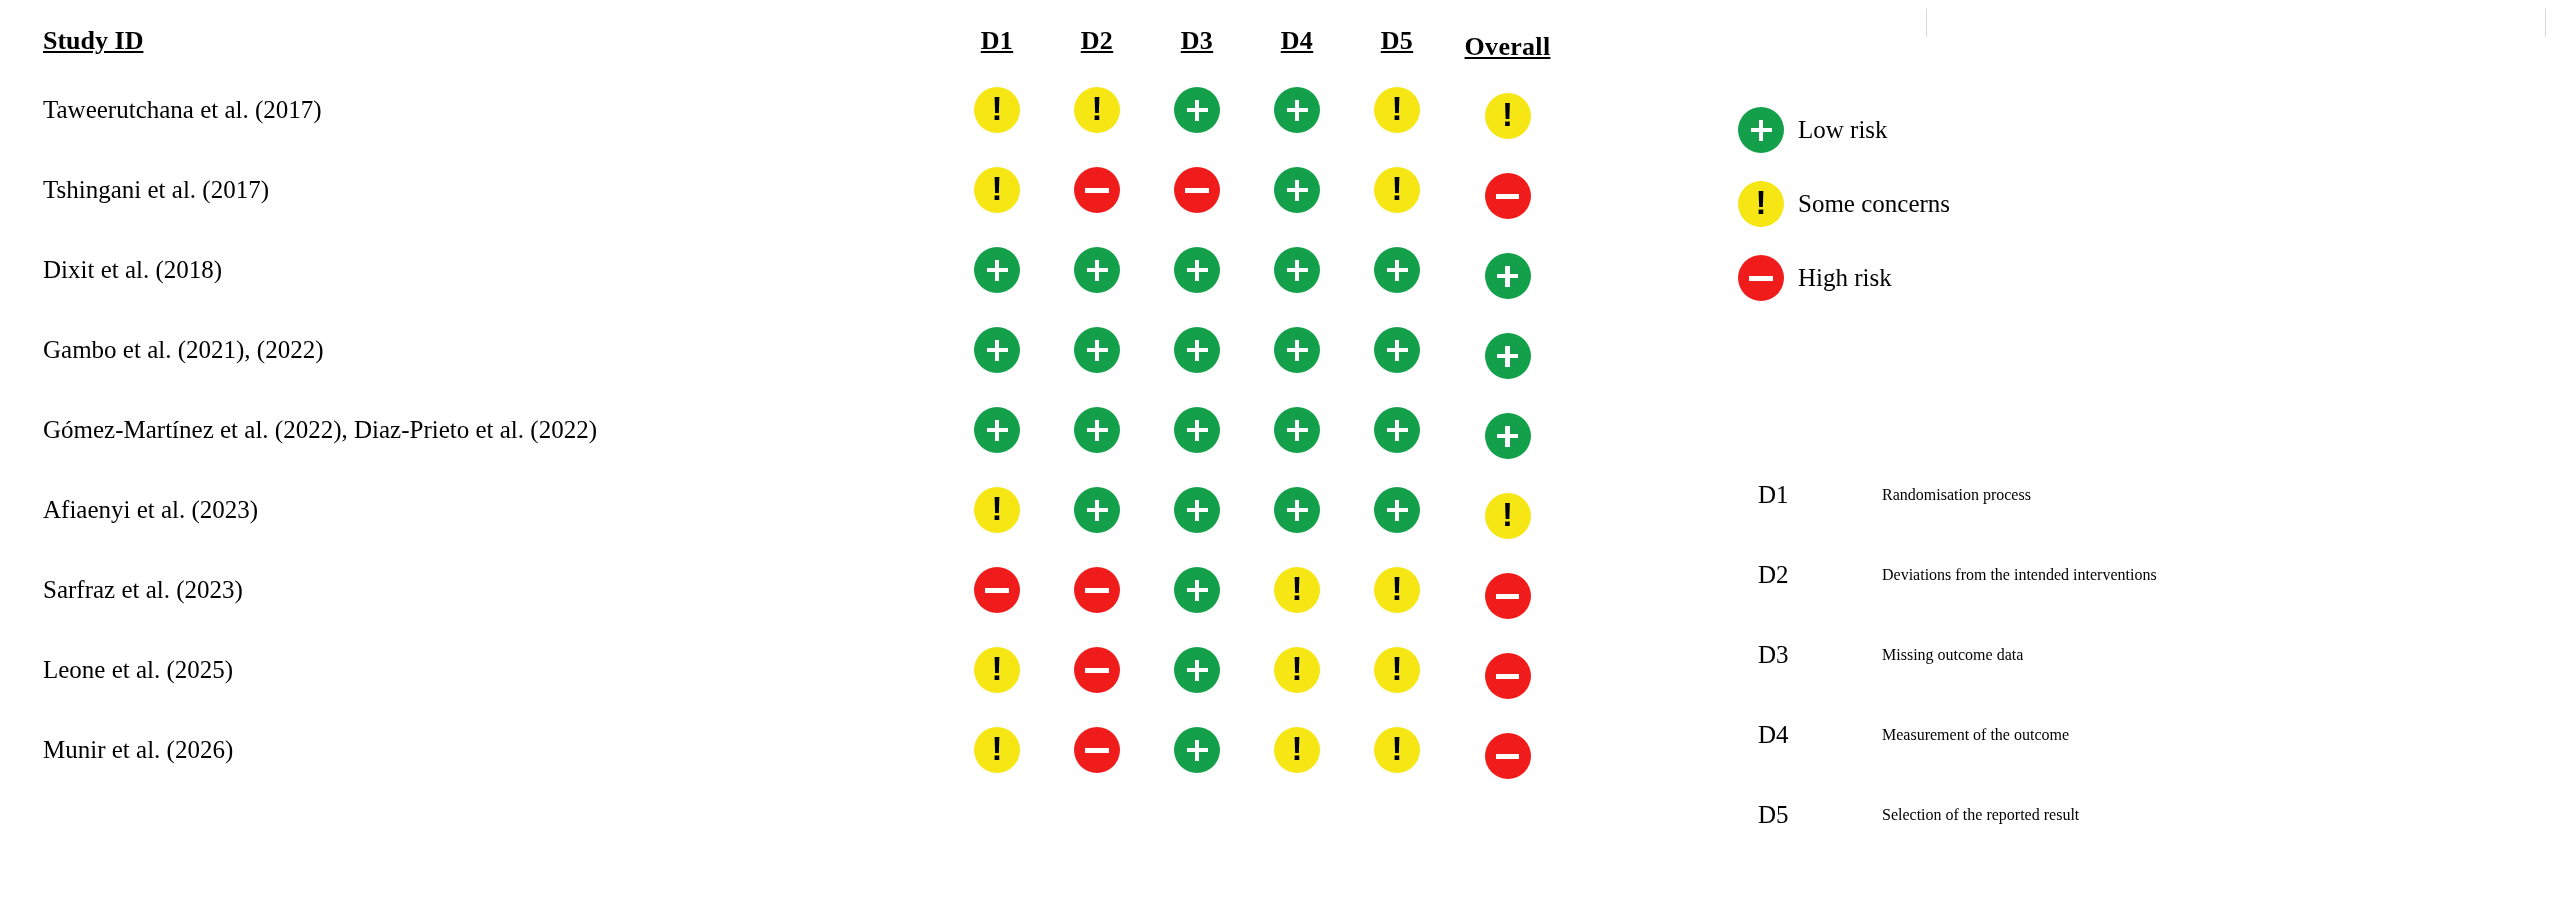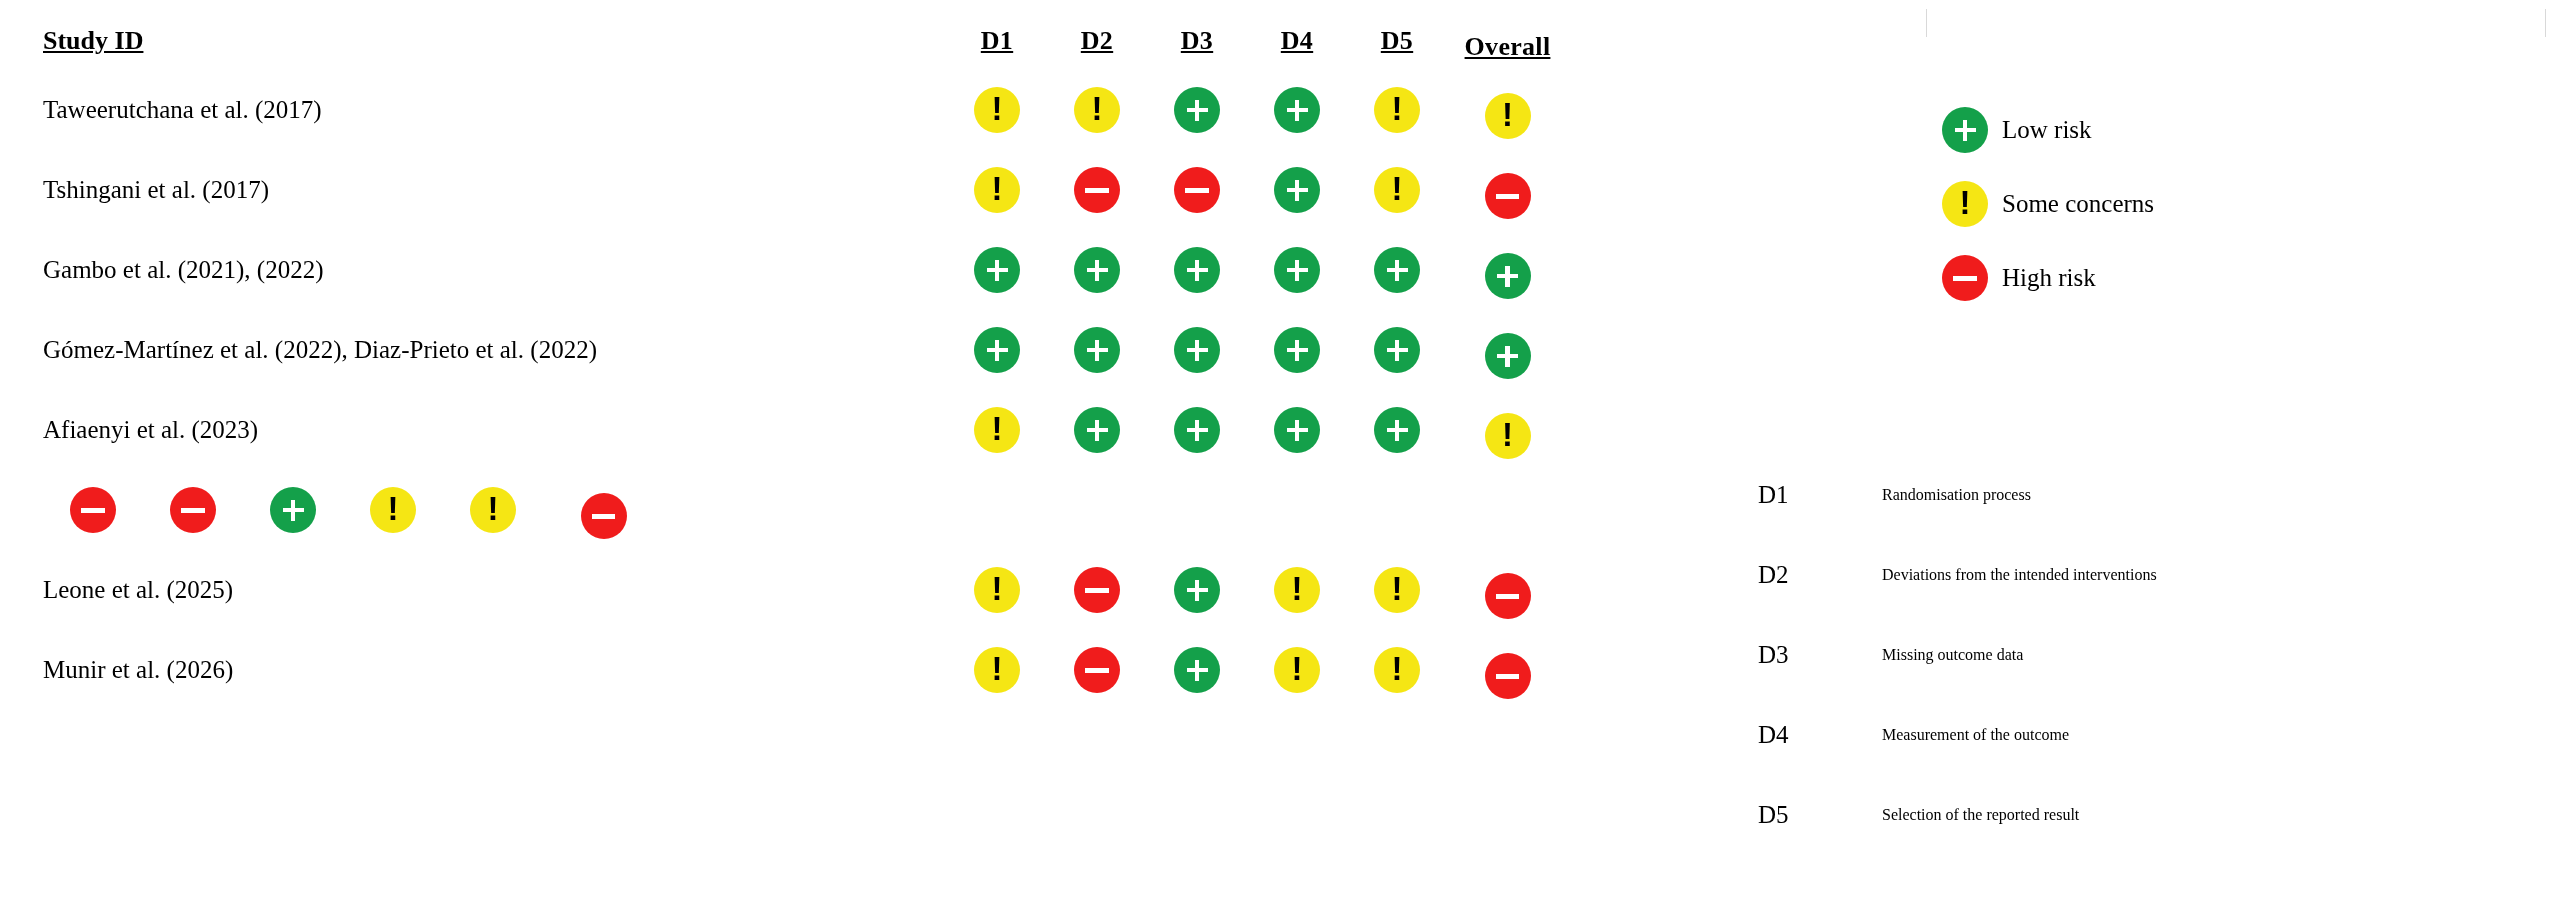--- a/index.html
+++ b/index.html
@@ -119,21 +119,21 @@
     content: "";
     position: absolute;
     width: 23.5px;
     height: 5px;
     background: #ffffff;
   }
 
   
   .legend {
     position: absolute;
-    left: 1928px;
+    left: 1724px;
     top: 93px;
   }
   .legend-row {
     display: flex;
     align-items: center;
     height: 74px;
   }
   .legend-marker {
     width: 74px;
     flex: 0 0 74px;
@@ -257,20 +257,41 @@
           <div class="dom-cell">
             <div class="judgement j-some">
               <span class="glyph">!</span>
             </div>
           </div>
           <div class="dom-cell overall">
             <div class="judgement j-high"></div>
           </div>
         </div>
         <div class="rob-row">
+          <div class="study-cell">Dixit et al. (2018)</div>
+          <div class="dom-cell">
+            <div class="judgement j-low"></div>
+          </div>
+          <div class="dom-cell">
+            <div class="judgement j-low"></div>
+          </div>
+          <div class="dom-cell">
+            <div class="judgement j-low"></div>
+          </div>
+          <div class="dom-cell">
+            <div class="judgement j-low"></div>
+          </div>
+          <div class="dom-cell">
+            <div class="judgement j-low"></div>
+          </div>
+          <div class="dom-cell overall">
+            <div class="judgement j-low"></div>
+          </div>
+        </div>
+        <div class="rob-row">
           <div class="study-cell">Gambo et al. (2021), (2022)</div>
           <div class="dom-cell">
             <div class="judgement j-low"></div>
           </div>
           <div class="dom-cell">
             <div class="judgement j-low"></div>
           </div>
           <div class="dom-cell">
             <div class="judgement j-low"></div>
           </div>
@@ -324,20 +345,21 @@
           <div class="dom-cell">
             <div class="judgement j-low"></div>
           </div>
           <div class="dom-cell overall">
             <div class="judgement j-some">
               <span class="glyph">!</span>
             </div>
           </div>
         </div>
         <div class="rob-row">
+          <div class="study-cell">Sarfraz et al. (2023)</div>
           <div class="dom-cell">
             <div class="judgement j-high"></div>
           </div>
           <div class="dom-cell">
             <div class="judgement j-high"></div>
           </div>
           <div class="dom-cell">
             <div class="judgement j-low"></div>
           </div>
           <div class="dom-cell">

